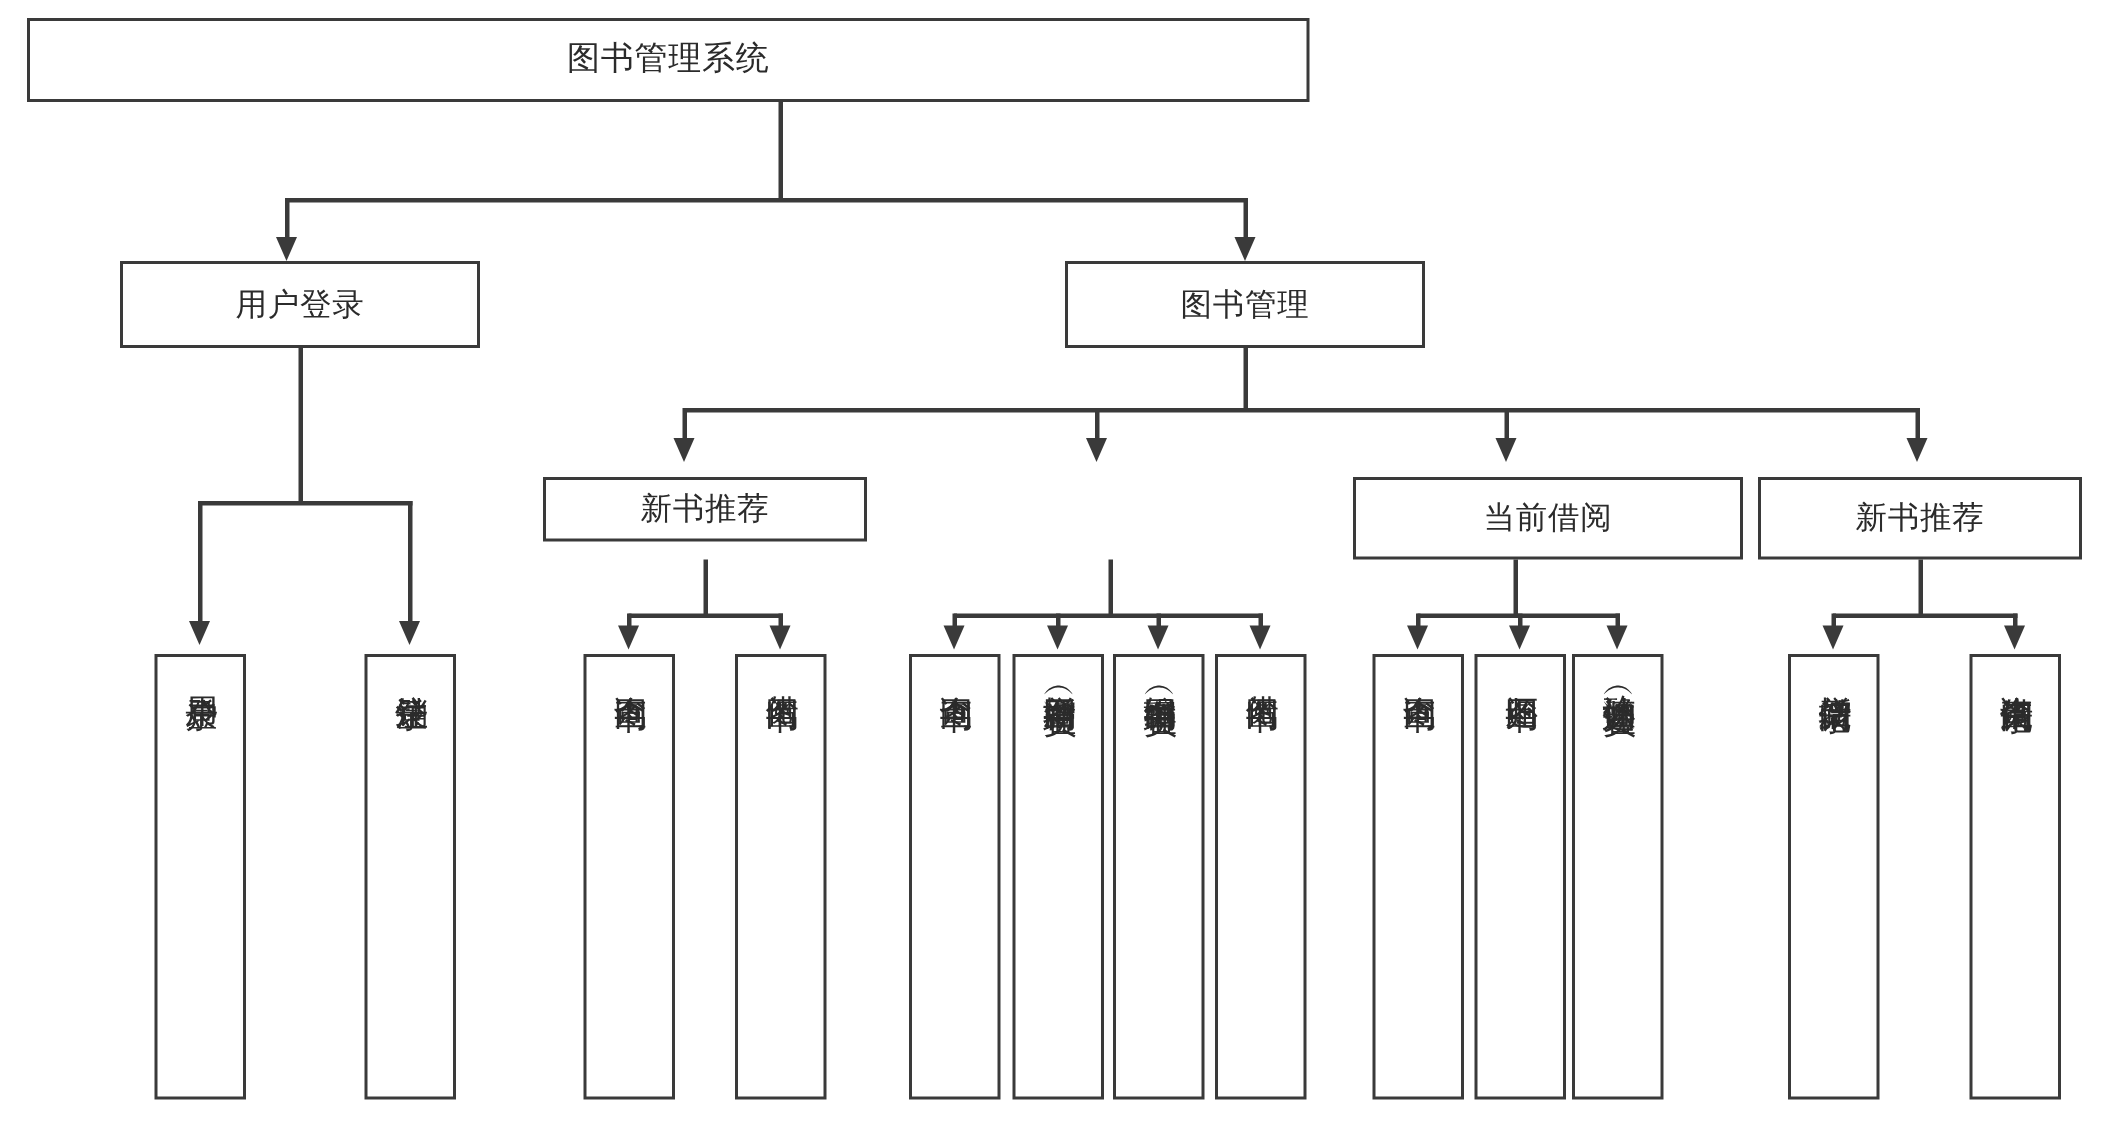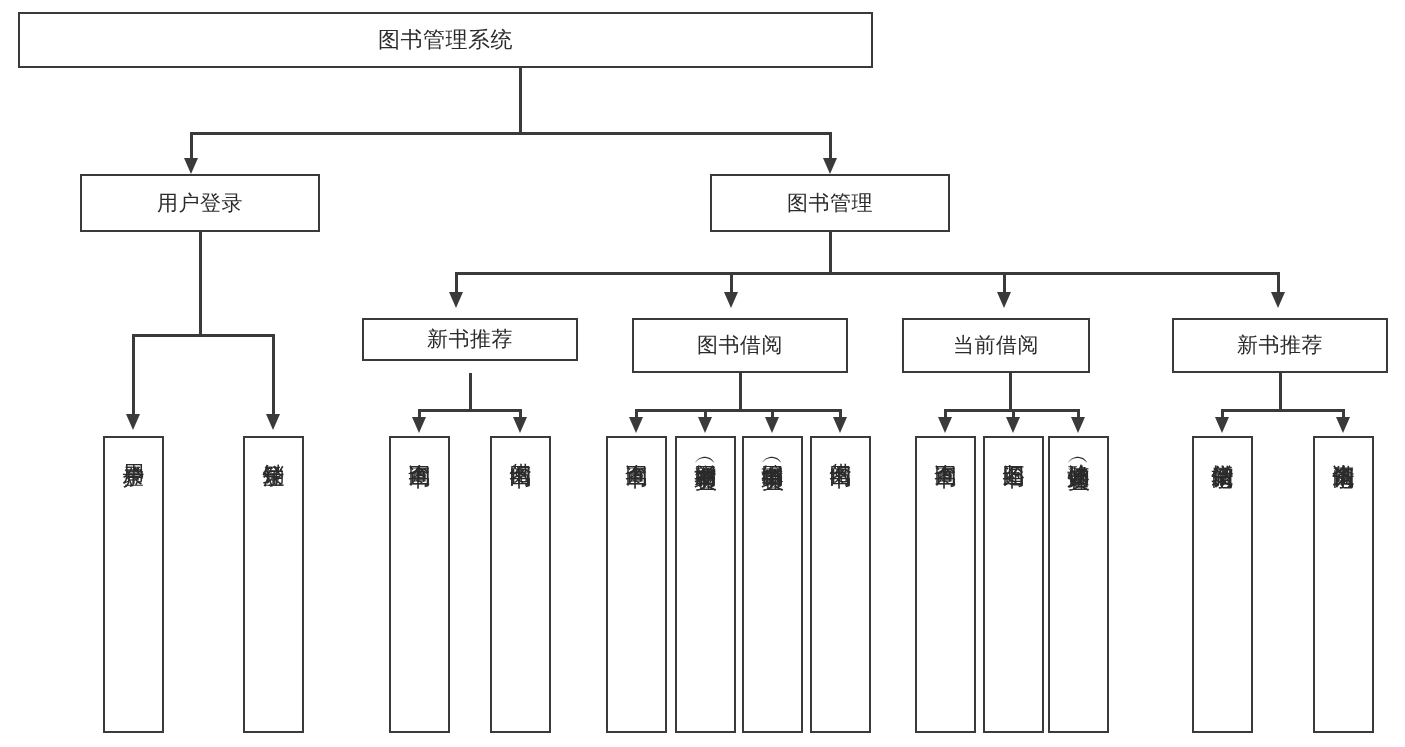--- a/index.html
+++ b/index.html
@@ -129,24 +129,21 @@
 
   <div class="edge v" style="left:1003px; top:272px; width:3px; height:24px;"></div>
   <div class="arrow" style="left:997px; top:292px;"></div>
 
   <div class="edge v" style="left:1277px; top:272px; width:3px; height:24px;"></div>
   <div class="arrow" style="left:1271px; top:292px;"></div>
 
   <div class="node" style="left:362px; top:318px; width:216px; height:43px;">
     <span class="label">新书推荐</span>
   </div>
-  <div class="node" style="left:632px; top:318px; width:216px; height:55px;">
-    <span class="label">图书借阅</span>
-  </div>
-  <div class="node" style="left:902px; top:318px; width:188px; height:55px;">
+  <div class="node" style="left:902px; top:318px; width:260px; height:55px;">
     <span class="label">当前借阅</span>
   </div>
   <div class="node" style="left:1172px; top:318px; width:216px; height:55px;">
     <span class="label">新书推荐</span>
   </div>
 
   <div class="edge v" style="left:469px; top:373px; width:3px; height:38px;"></div>
   <div class="edge h" style="left:419px; top:409px; width:103px; height:3px;"></div>
   <div class="edge v" style="left:418px; top:409px; width:3px; height:12px;"></div>
   <div class="arrow" style="left:412px; top:417px;"></div>

